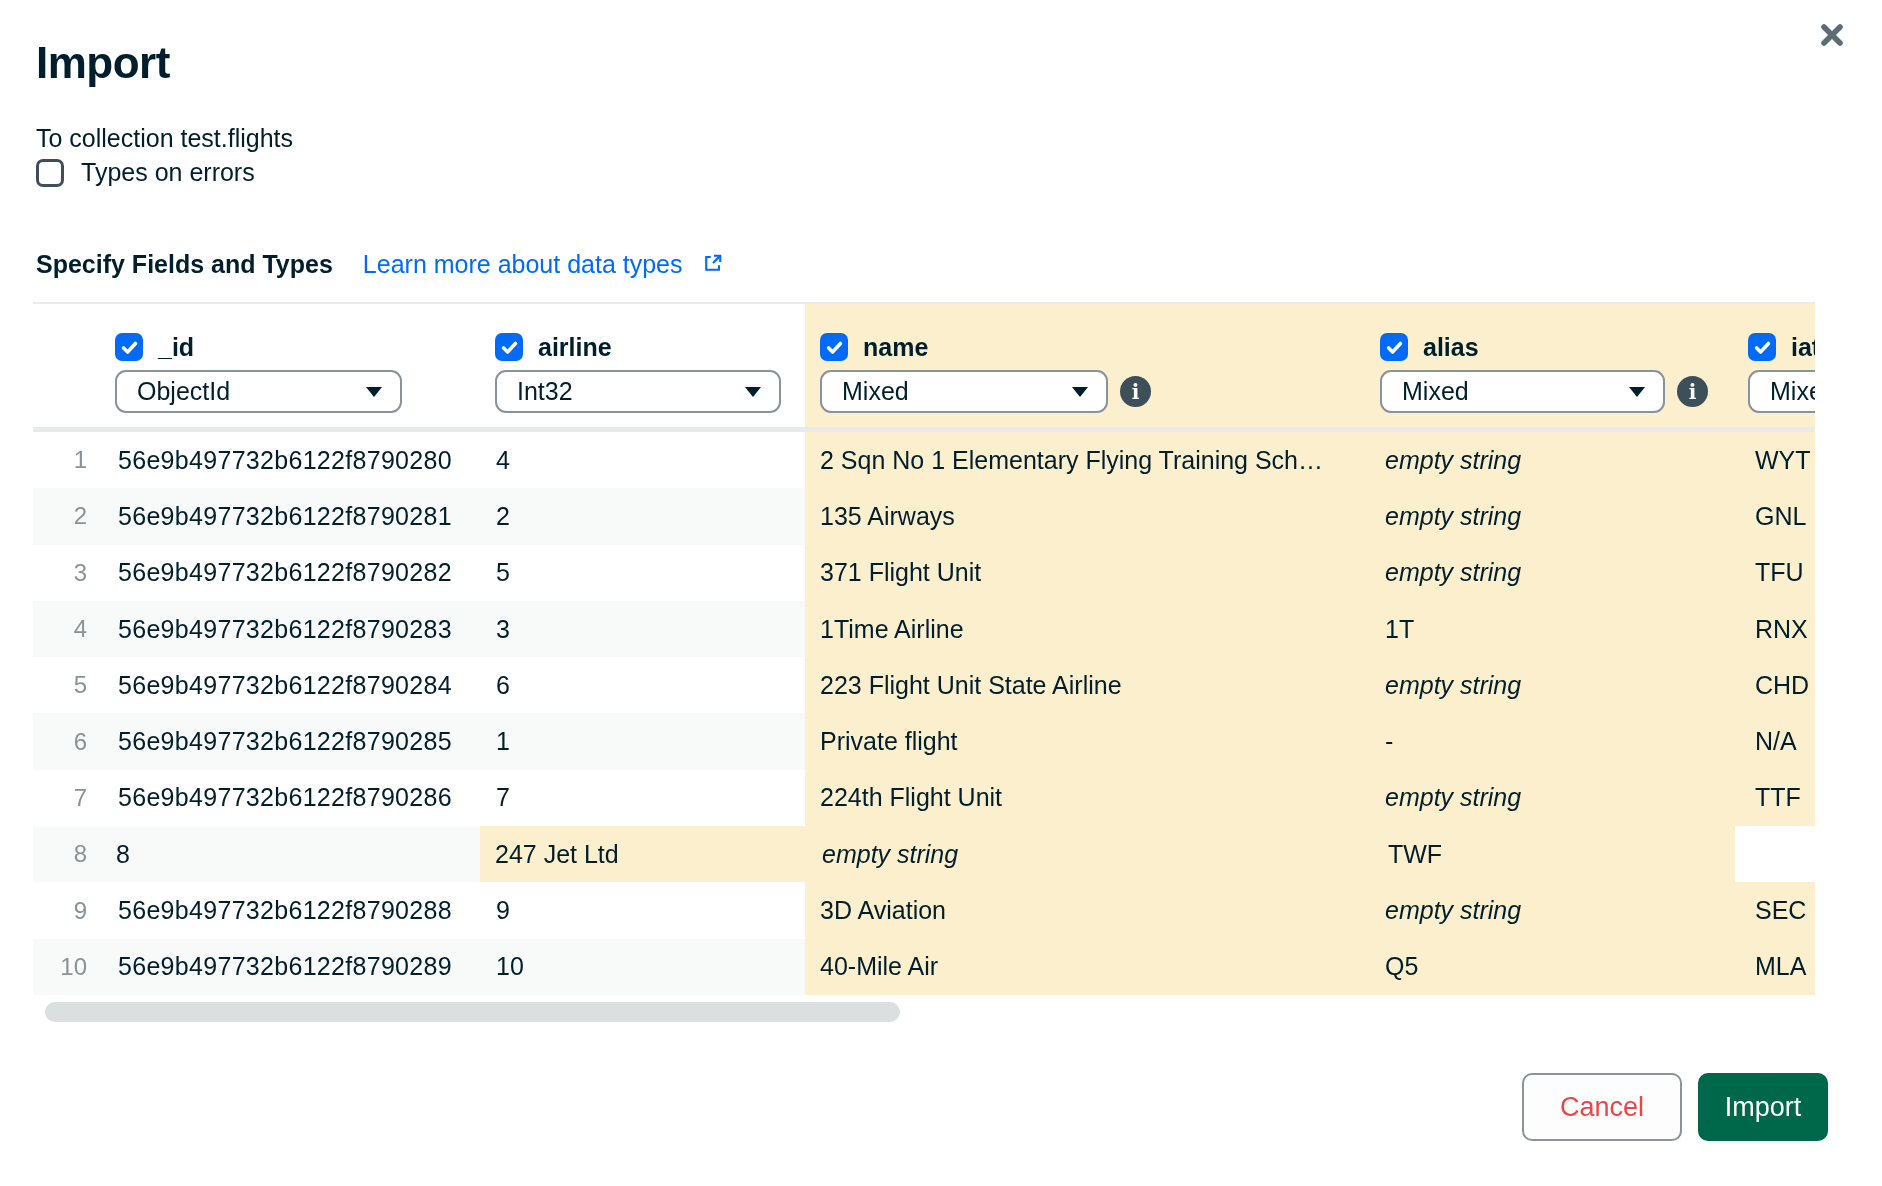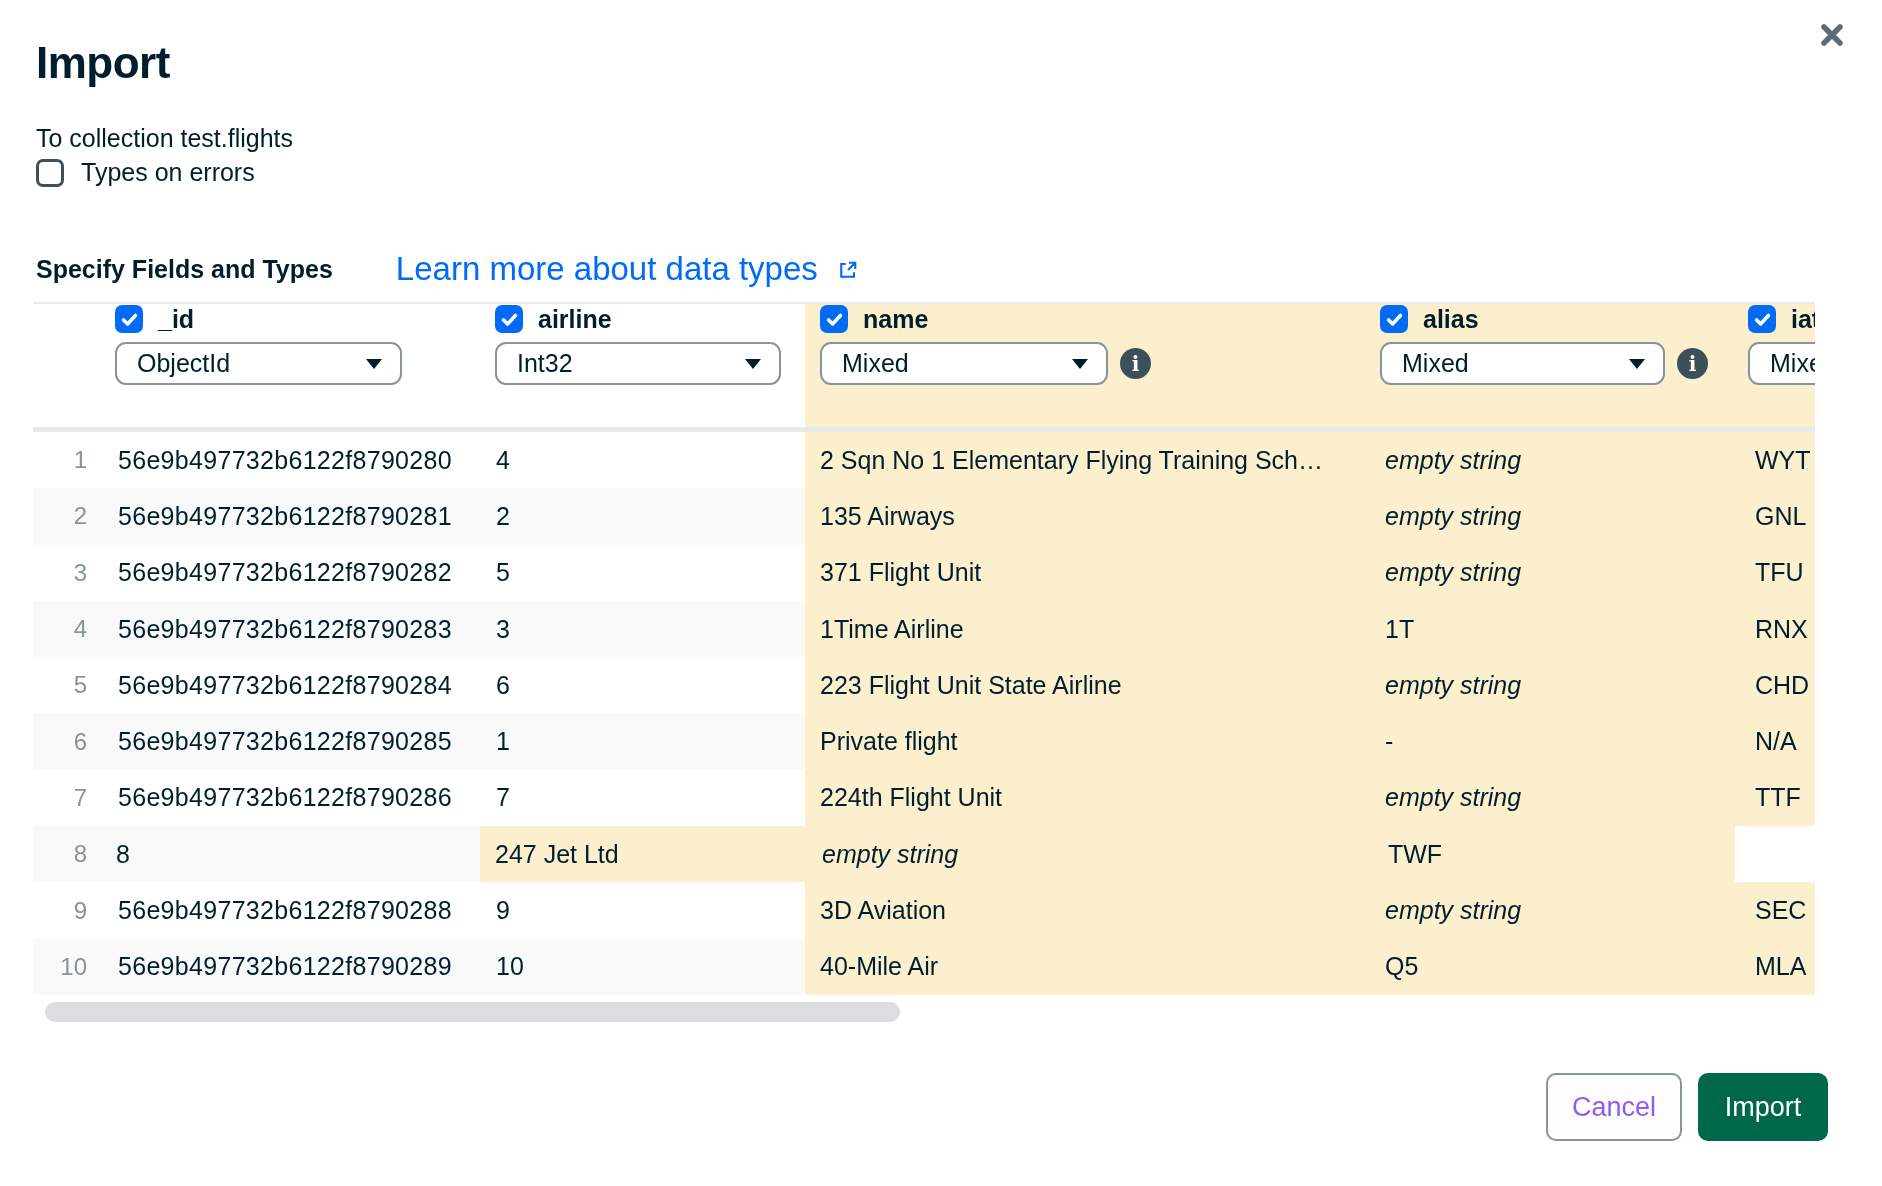--- a/index.html
+++ b/index.html
@@ -9,27 +9,27 @@
   .close-btn { position:absolute; top:14px; right:28px; width:44px; height:44px; border:none; background:transparent; cursor:pointer; }
 
   .title { position:absolute; left:36px; top:38px; font-size:44px; font-weight:700; letter-spacing:-0.5px; }
   .subtitle { position:absolute; left:36px; top:124px; font-size:25px;text-align:center; }
   .stop-row { position:absolute; left:36px; top:158px; display:flex; align-items:center; gap:17px; }
   .plaincb { width:28px; height:28px; border:3px solid #3D4F58; border-radius:7px; background:#fff; display:inline-block; }
   .stop-label { font-size:25px; }
 
   .section-row { position:absolute; left:36px; top:250px; display:flex; align-items:center; gap:30px; }
   .section-label { font-size:25px; font-weight:700; }
-  .learn-link { font-size:33px; color:#016BF8; text-decoration:none; display:flex; align-items:center; gap:20px; cursor:pointer;margin-left:33px; }
+  .learn-link { font-size:25px; color:#016BF8; text-decoration:none; display:flex; align-items:center; gap:20px; cursor:pointer; }
 
   .table { position:absolute; left:33px; top:302px; width:1782px; border-top:2px solid #E9EBEC; }
   .grid-cols { display:grid; grid-template-columns:67px 380px 325px 563px 367px 80px; }
 
   .thead { height:128px; border-bottom:5px solid #E7EAEA; }
-  .hcell { overflow:hidden; }
+  .hcell { padding-top:28px; overflow:hidden; }
   .hcell.hl { background:#FBEFCE; }
   .hcell-id { padding-left:15px; }
   .hcell-airline { padding-left:15px; }
   .hcell-name { padding-left:15px; }
   .hcell-alias { padding-left:12px; }
   .hcell-iata { padding-left:13px; }
   .hrow1 { display:flex; align-items:center; gap:15px; height:30px; }
   .hrow2 { display:flex; align-items:center; gap:12px; margin-top:8px; }
   .hlabel { font-size:25px; font-weight:700; white-space:nowrap; }
 
@@ -55,21 +55,21 @@
   .col-name { padding-left:15px; }
   .col-alias { padding-left:17px; }
   .col-iata { padding-left:20px; }
   .placeholder { font-style:italic; }
 
   .hscrollbar { position:absolute; left:33px; top:1001px; width:1782px; height:22px; }
   .hthumb { position:absolute; left:12px; top:1px; width:855px; height:20px; border-radius:10px; background:#DBDFE0; cursor:pointer; }
 
   .footer-btns { position:absolute; right:54px; top:1073px; display:flex; gap:16px; }
   .btn { height:68px; border-radius:10px; font-size:27px; font-weight:500; font-family:"Liberation Sans", sans-serif; display:flex; align-items:center; justify-content:center; cursor:pointer; }
-  .btn-cancel { width:136px; background:#FDFDFD; border:2px solid #89939B; color:#8b5cf6; }
+  .btn-cancel { width:160px; background:#FDFDFD; border:2px solid #89939B; color:#ef4444; }
   .btn-import { width:130px; background:#00684A; border:2px solid #00684A; color:#fff; }
 </style>
 </head>
 <body>
 
 <div class="dialog">
 
   <button class="close-btn">
     <span>
       <svg width="32" height="32" viewBox="0 0 32 32">

